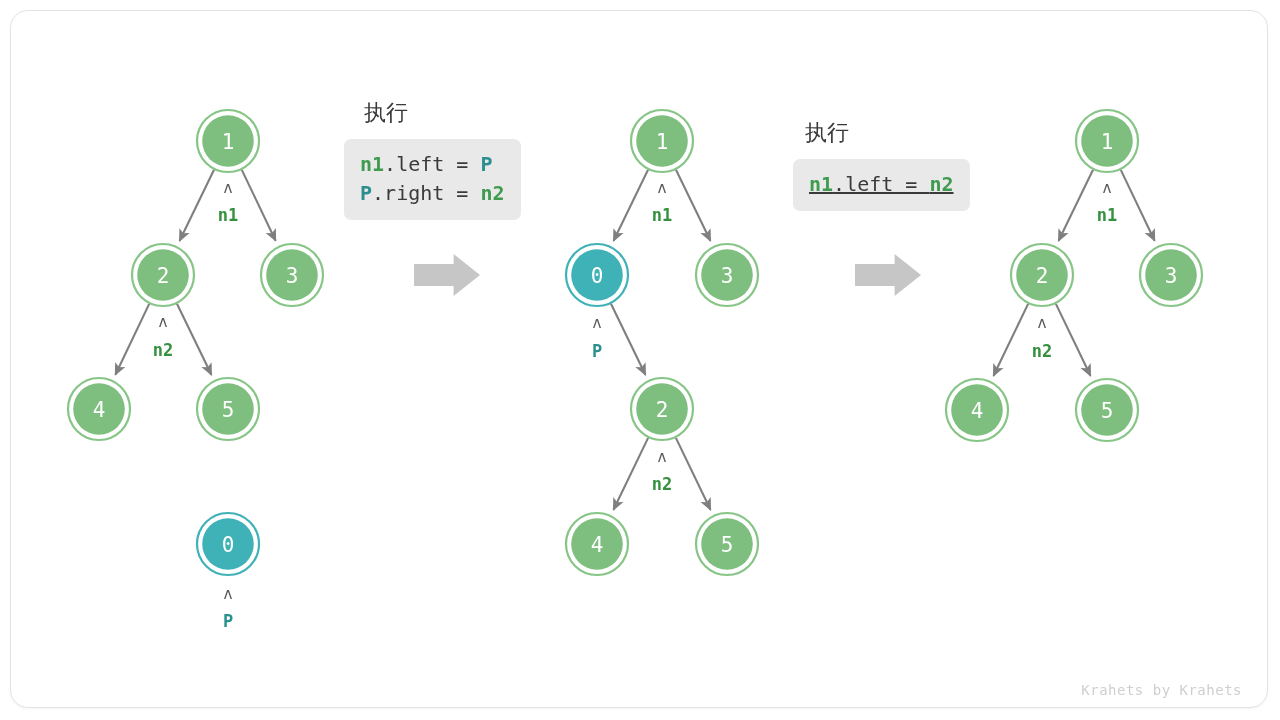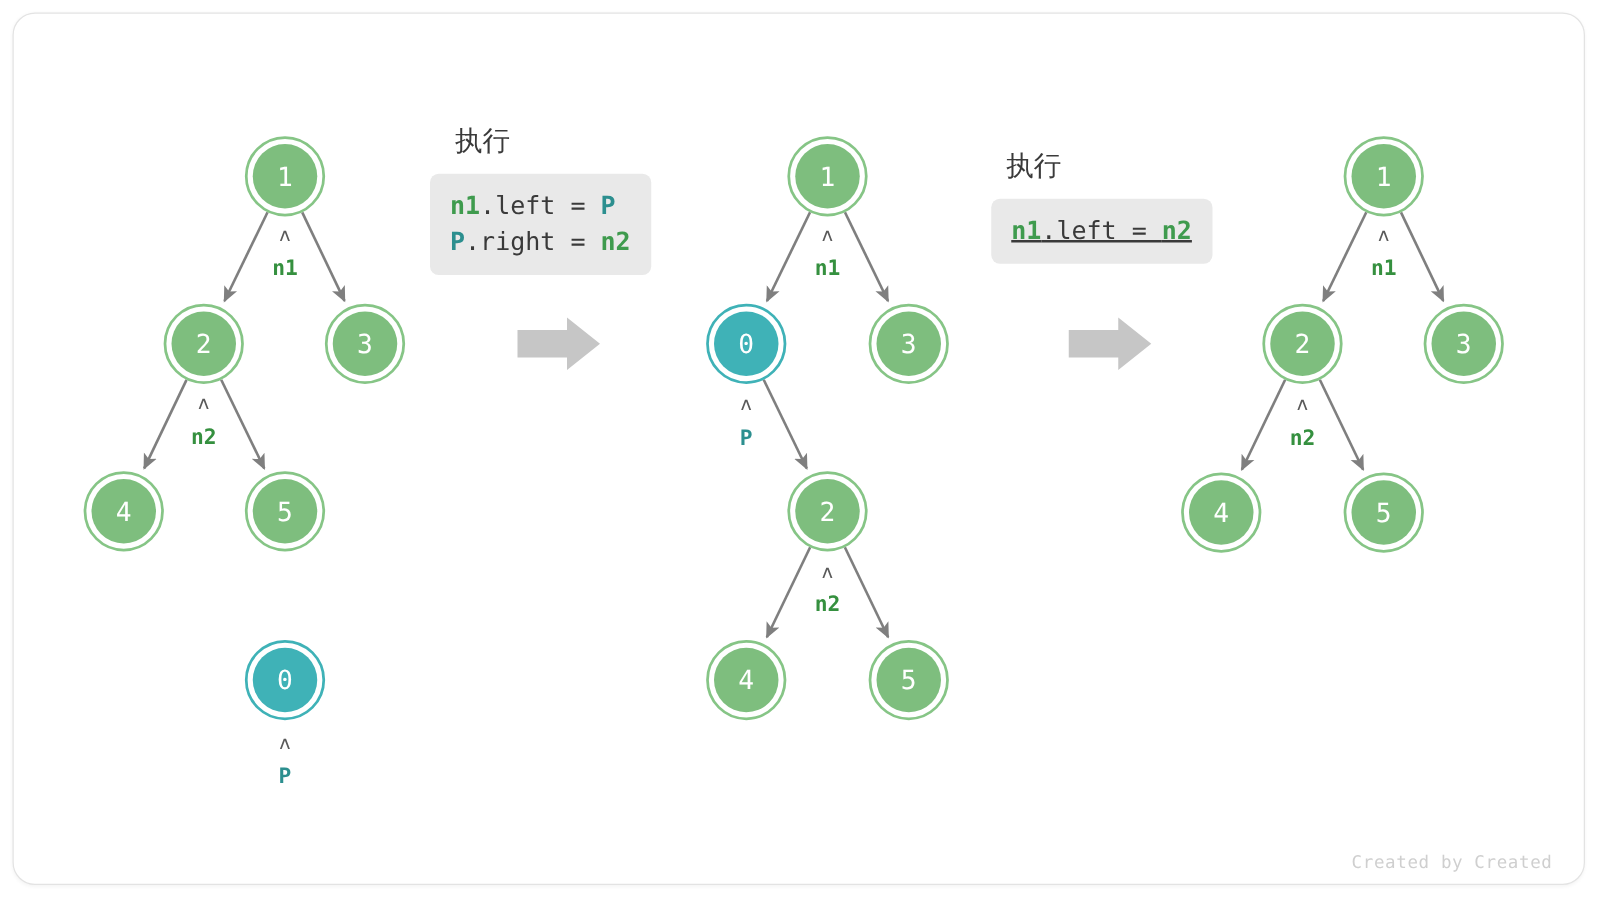--- a/index.html
+++ b/index.html
@@ -270,14 +270,14 @@
         <polygon points="855,264.08 894.6,264.08 894.6,254 921,275 894.6,296 894.6,285.91999999999996 855,285.91999999999996" fill="#c6c6c6"></polygon>
       </g>
   </svg>
 
   <div class="exec-label" style="left:364px; top:98px;">执行</div>
   <div class="code-box" id="code-box-middle" style="left:344px; top:139px;"><div><span class="tok-green">n1</span><span class="tok-plain">.left = </span><span class="tok-teal">P</span></div><div><span class="tok-teal">P</span><span class="tok-plain">.right = </span><span class="tok-green">n2</span></div></div>
 
   <div class="exec-label" style="left:805px; top:118px;">执行</div>
   <div class="code-box" id="code-box-right" style="left:793px; top:159px;text-decoration:underline;"><div><span class="tok-green">n1</span><span class="tok-plain">.left = </span><span class="tok-green">n2</span></div></div>
 
-  <div class="credit">Created by Created</div>
+  <div class="credit">Krahets by Krahets</div>
 </div>
 
 </body></html>

